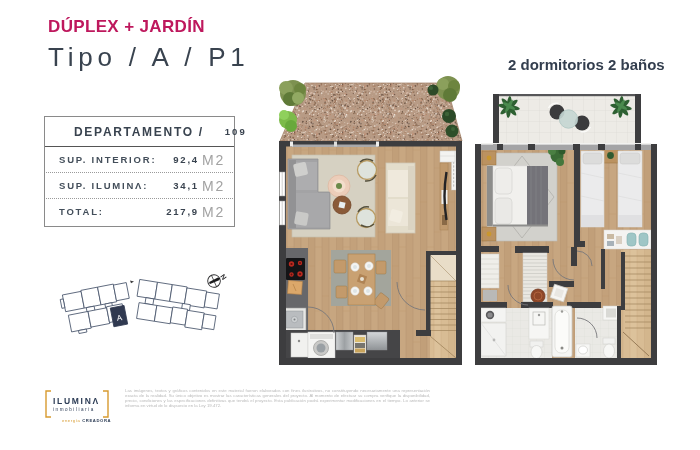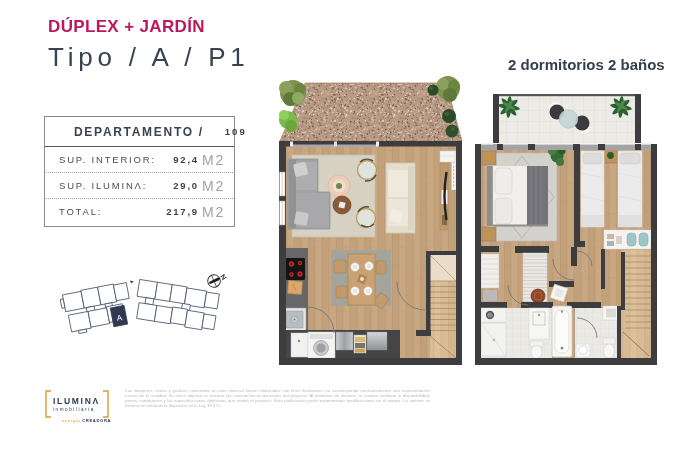--- a/index.html
+++ b/index.html
@@ -6,41 +6,41 @@
 .abs{position:absolute;}
 #t1{left:48px;top:17px;font-size:17px;font-weight:bold;letter-spacing:0.35px;color:#be185d;}
 #t2{left:48px;top:42px;font-size:26px;font-weight:500;letter-spacing:4.8px;color:#39434f;}
 #t3{left:508px;top:56px;font-size:15px;font-weight:bold;letter-spacing:0px;color:#333e4e;text-align:right;}
 #tbl{left:44px;top:116px;width:189px;height:109px;border:1px solid #8a8a8a;color:#39434f;}
 #tbl .hd{height:29px;border-bottom:1px solid #555;display:flex;align-items:center;}
 #tbl .hd .a{font-size:12px;font-weight:bold;letter-spacing:1.7px;margin-left:29px;white-space:nowrap;}
 #tbl .hd .b{font-size:9.5px;font-weight:bold;letter-spacing:2px;margin-left:21px;}
 #tbl .row{height:25px;display:flex;align-items:center;margin:0 1px;border-bottom:1px dotted #9a9a9a;font-size:9.5px;letter-spacing:1.8px;}
 #tbl .row:last-child{border-bottom:none;}
-#tbl .lab{margin-left:13px;font-weight:normal;color:#434e5a;}
+#tbl .lab{margin-left:13px;font-weight:bold;color:#434e5a;}
 #tbl .val{margin-left:auto;font-weight:bold;color:#39434f;}
 #tbl .m2{color:#a2a2a2;font-weight:normal;margin-left:3px;margin-right:8px;font-size:14px;}
 #legal{left:125px;top:388px;width:305px;font-size:4.3px;line-height:5.1px;color:#b9b9b9;text-align:justify;}
 </style></head><body>
 <div class="abs" id="t1">DÚPLEX + JARDÍN</div>
 <div class="abs" id="t2">Tipo / A / P1</div>
 <div class="abs" id="t3">2 dormitorios 2 baños</div>
 <div class="abs" id="tbl">
  <div class="hd">
       <span class="a">DEPARTAMENTO /</span>
       <span class="b">109</span>
     </div>
  <div class="row">
       <span class="lab">SUP. INTERIOR:</span>
       <span class="val">92,4</span>
       <span class="m2">M2</span>
     </div>
  <div class="row">
       <span class="lab">SUP. ILUMINΛ:</span>
-      <span class="val">29,0</span>
+      <span class="val">34,1</span>
       <span class="m2">M2</span>
     </div>
  <div class="row">
       <span class="lab">TOTAL:</span>
       <span class="val">217,9</span>
       <span class="m2">M2</span>
     </div>
 </div>
 <div class="abs" id="legal">Las imágenes, textos y gráficos contenidos en este material fueron elaborados con fines ilustrativos, no constituyendo necesariamente una representación exacta de la realidad. Su único objetivo es mostrar las características generales del proyecto. Al momento de efectuar su compra verifique la disponibilidad, precio, condiciones y las especificaciones definitivas que tendrá el proyecto. Esta publicación podrá experimentar modificaciones en el tiempo. Lo anterior se informa en virtud de lo dispuesto en la Ley 19.472.</div>
 

